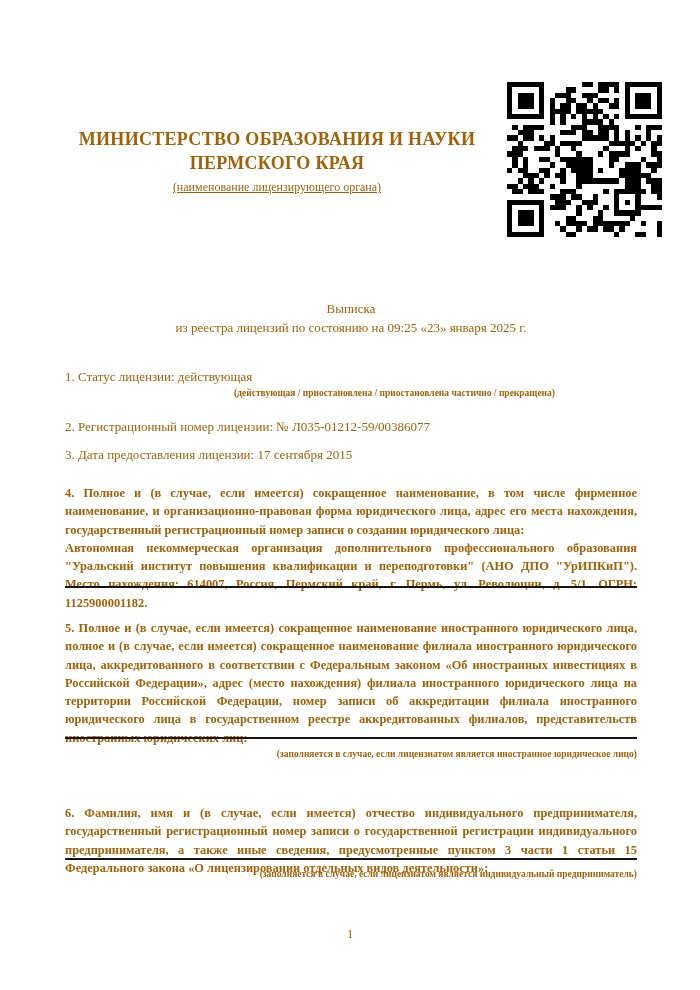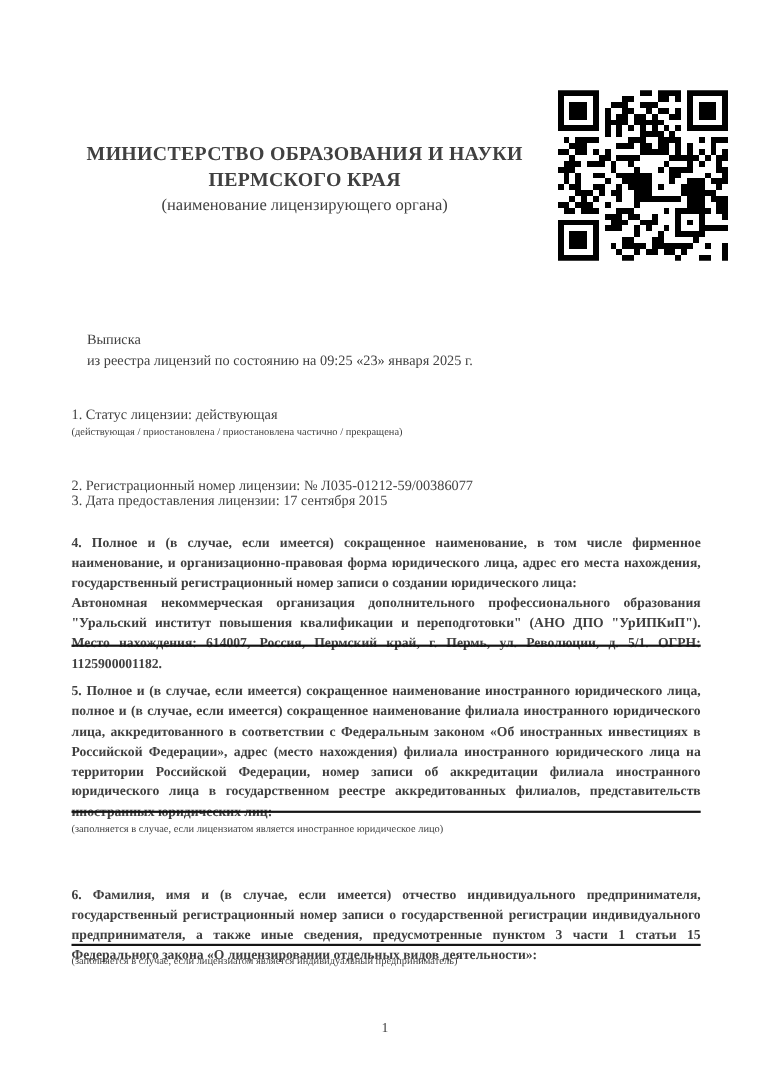--- a/index.html
+++ b/index.html
@@ -2,63 +2,66 @@
 <html lang="ru"><head>
 <meta charset="utf-8">
 <style>
   html, body { margin: 0; padding: 0; background: #ffffff; }
   .page {
     position: relative;
     width: 700px;
     height: 990px;
     background: #ffffff;
     font-family: "Liberation Serif", "DejaVu Serif", serif;
-    color: #404040;
+    color: #a16207;
     overflow: hidden;
   }
   .abs { position: absolute; left: 65px; width: 572px; }
   .header-block {
     position: absolute;
     left: 65px; top: 128px; width: 424px;
     text-align: center;
   }
   .header-line {
     font-weight: bold;
     font-size: 18px;
     line-height: 23.5px;
     letter-spacing: 0.3px;
   }
   .header-caption {
-    font-size: 15px;
+    font-size: 12px;
     line-height: 12px;
     margin-top: 6px;
+    text-decoration: underline;
   }
   .qr {
     position: absolute;
     left: 507px; top: 82px;
     width: 155px; height: 155px;
     shape-rendering: crispEdges;
   }
   .doc-title-block {
     position: absolute;
-    left: 79px; top: 299px; width: 572px;
+    left: 65px; top: 299px; width: 572px;
+    text-align: center;
     font-size: 13px;
     line-height: 19px;
   }
   .single-line { font-size: 13px; line-height: 18px; }
   .para {
     font-size: 12.4px;
     line-height: 18.3px;
     text-align: justify;
     font-weight: bold;
   }
   .caption {
     font-size: 9.5px;
     line-height: 12px;
-    text-align: left;
+    text-align: right;
+    font-weight: bold;
   }
   .rule { border-top: 2px solid #151515; height: 0; }
   .page-number {
     position: absolute;
     left: 0; top: 927px; width: 700px;
     text-align: center;
     font-size: 12.5px;
   }
 </style>
 </head>
@@ -493,21 +496,21 @@
     </svg>
 
   <div class="doc-title-block">
     <div>Выписка</div>
     <div>из реестра лицензий по состоянию на 09:25 «23» января 2025 г.</div>
   </div>
 
   <div class="abs single-line" style="top:368px;">1. Статус лицензии: действующая</div>
   <div class="caption" style="position:absolute; left:65px; top:387px; width:490px;">(действующая / приостановлена / приостановлена частично / прекращена)</div>
 
-  <div class="abs single-line" style="top:432px;font-family:Liberation Serif, serif;">2. Регистрационный номер лицензии: № Л035-01212-59/00386077</div>
+  <div class="abs single-line" style="top:418px;font-family:Liberation Serif, serif;">2. Регистрационный номер лицензии: № Л035-01212-59/00386077</div>
 
   <div class="abs single-line" style="top:446px;">3. Дата предоставления лицензии: 17 сентября 2015</div>
 
   <div class="abs" style="top:484px;">
     <div class="para">4. Полное и (в случае, если имеется) сокращенное наименование, в том числе фирменное наименование, и организационно-правовая форма юридического лица, адрес его места нахождения, государственный регистрационный номер записи о создании юридического лица:</div>
     <div class="para">Автономная некоммерческая организация дополнительного профессионального образования "Уральский институт повышения квалификации и переподготовки" (АНО ДПО "УрИПКиП"). Место нахождения: 614007, Россия, Пермский край, г. Пермь, ул. Революции, д. 5/1. ОГРН: 1125900001182.</div>
   </div>
   <div class="abs rule" style="top:586px;"></div>
 
   <div class="abs para" style="top:619px;">5. Полное и (в случае, если имеется) сокращенное наименование иностранного юридического лица, полное и (в случае, если имеется) сокращенное наименование филиала иностранного юридического лица, аккредитованного в соответствии с Федеральным законом «Об иностранных инвестициях в Российской Федерации», адрес (место нахождения) филиала иностранного юридического лица на территории Российской Федерации, номер записи об аккредитации филиала иностранного юридического лица в государственном реестре аккредитованных филиалов, представительств иностранных юридических лиц:</div>

